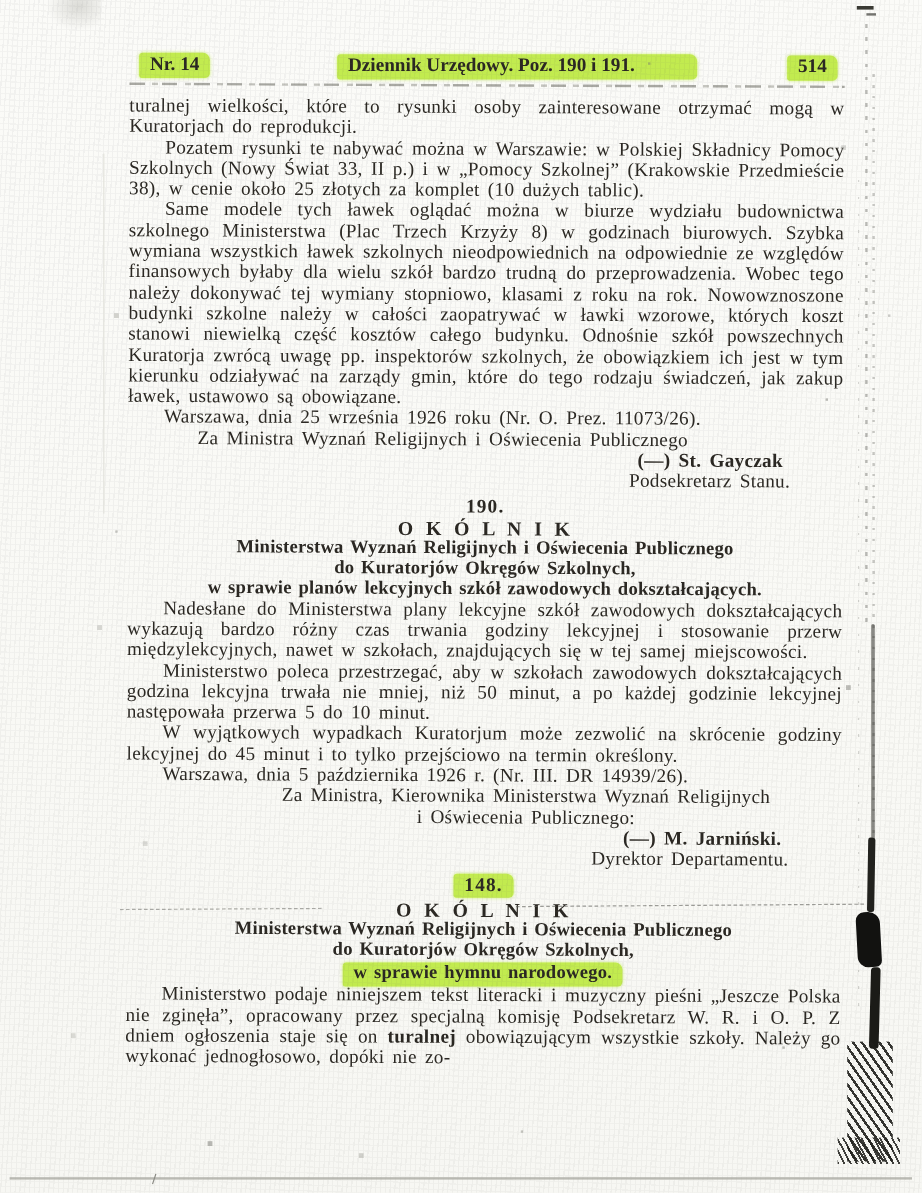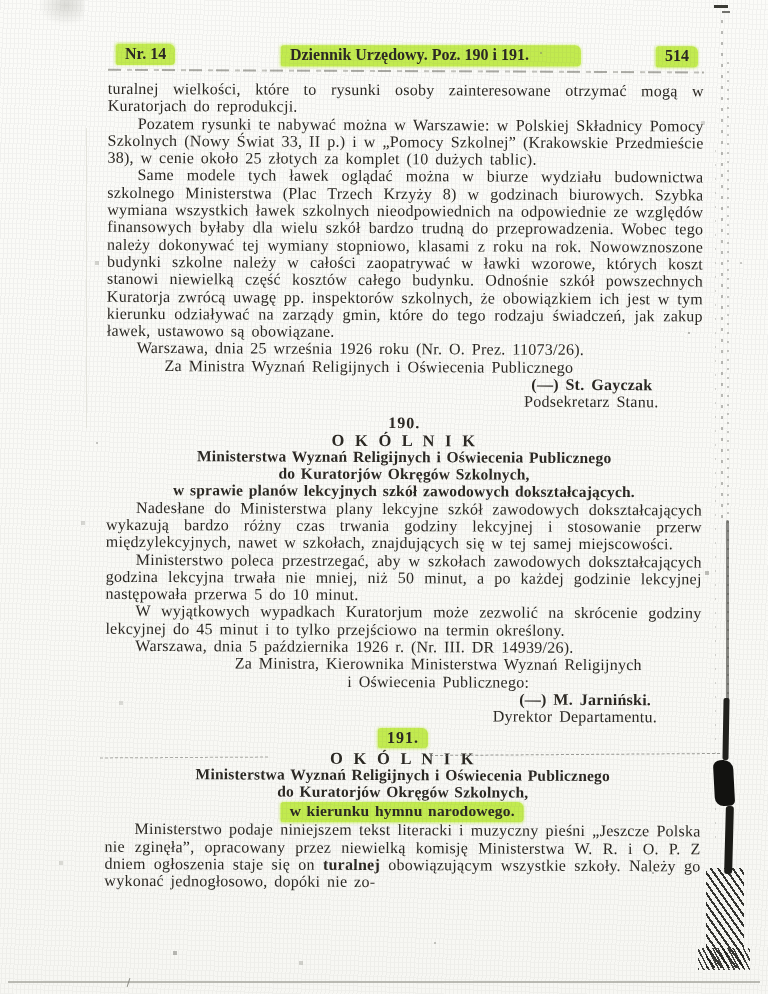--- a/index.html
+++ b/index.html
@@ -116,26 +116,26 @@
       <p class="headline">w sprawie planów lekcyjnych szkół zawodowych dokształcających.</p>
       <p class="ind">Nadesłane do Ministerstwa plany lekcyjne szkół zawodowych dokształcających wykazują bardzo różny czas trwania godziny lekcyjnej i stosowanie przerw międzylekcyjnych, nawet w szkołach, znajdujących się w tej samej miejscowości.</p>
       <p class="ind">Ministerstwo poleca przestrzegać, aby w szkołach zawodowych dokształcających godzina lekcyjna trwała nie mniej, niż 50 minut, a po każdej godzinie lekcyjnej następowała przerwa 5 do 10 minut.</p>
       <p class="ind">W wyjątkowych wypadkach Kuratorjum może zezwolić na skrócenie godziny lekcyjnej do 45 minut i to tylko przejściowo na termin określony.</p>
       <p class="ind">Warszawa, dnia 5 października 1926 r. (Nr. III. DR 14939/26).</p>
       <p class="sig-center">Za Ministra, Kierownika Ministerstwa Wyznań Religijnych</p>
       <p class="sig-center">i Oświecenia Publicznego:</p>
       <p class="sig-name">(—) M. Jarniński.</p>
       <p class="sig-title">Dyrektor Departamentu.</p>
 
-      <p class="secnum"><span class="hl">191.</span></p>
+      <p class="secnum"><span class="hl">148.</span></p>
       <p class="okolnik">O K Ó L N I K</p>
       <p class="headline">Ministerstwa Wyznań Religijnych i Oświecenia Publicznego</p>
       <p class="headline">do Kuratorjów Okręgów Szkolnych,</p>
-      <p class="headline subject-hl-wrap"><span class="hl">w kierunku hymnu narodowego.</span></p>
-      <p class="ind"><span>Ministerstwo podaje niniejszem tekst literacki i muzyczny pieśni „Jeszcze Polska nie zginęła”, opracowany przez niewielką komisję Ministerstwa W. R. i O. P. Z dniem ogłoszenia staje się on </span><span class="b">turalnej</span><span> obowiązującym wszystkie szkoły. Należy go wykonać jednogłosowo, dopóki nie zo-</span></p>
+      <p class="headline subject-hl-wrap"><span class="hl">w sprawie hymnu narodowego.</span></p>
+      <p class="ind"><span>Ministerstwo podaje niniejszem tekst literacki i muzyczny pieśni „Jeszcze Polska nie zginęła”, opracowany przez specjalną komisję Podsekretarz W. R. i O. P. Z dniem ogłoszenia staje się on </span><span class="b">turalnej</span><span> obowiązującym wszystkie szkoły. Należy go wykonać jednogłosowo, dopóki nie zo-</span></p>
 
     </div>
   </div>
 
   <div class="art grain"></div>
   <div class="art corner-smudge"></div>
   <div class="art left-margin-line"></div>
   <div class="art tr-specks">
       <i></i>
       <i></i>

